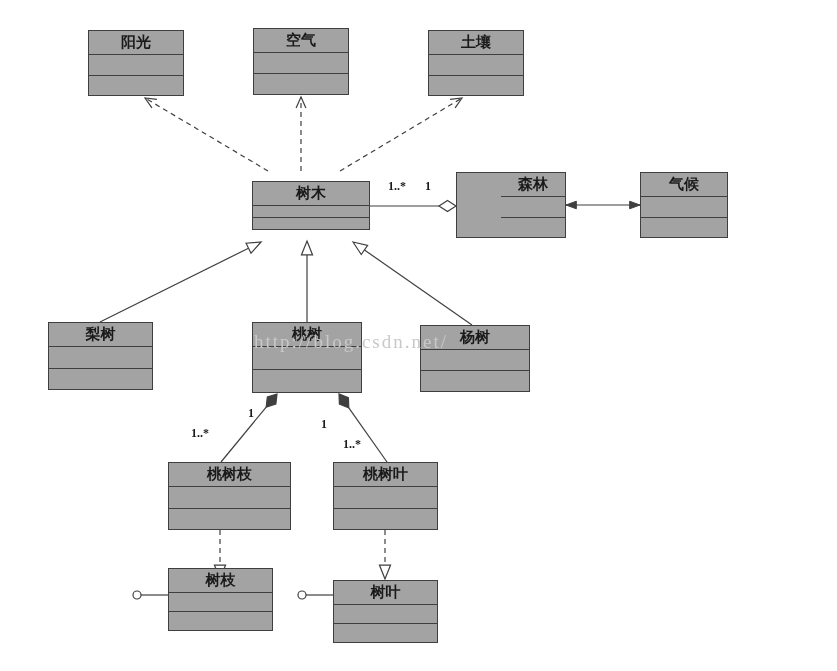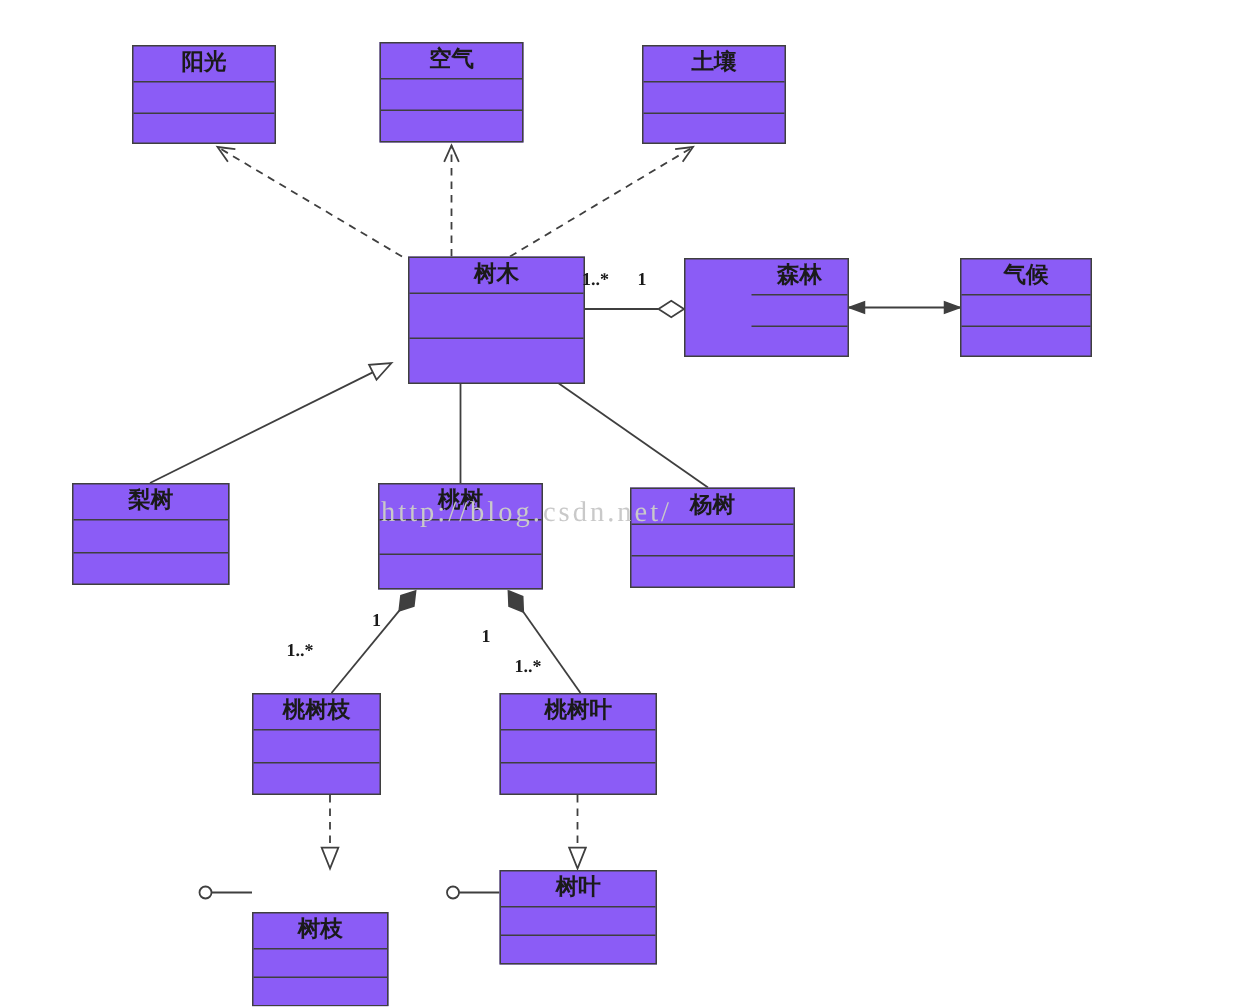--- a/index.html
+++ b/index.html
@@ -12,21 +12,21 @@
   }
   #connection-svg{
     position:absolute;left:0;top:0;z-index:1;
   }
   #classes{position:absolute;left:0;top:0;width:100%;height:100%;z-index:2;}
   #labels{position:absolute;left:0;top:0;width:100%;height:100%;z-index:3;}
   .uml-class{
     position:absolute;
     box-sizing:border-box;
     border:1px solid #3f3f3f;
-    background:#8b5cf6;
+    background:#a3a3a3;
     display:flex;
     flex-direction:column;
   }
   .uml-title{
     flex:0 0 23px;
     line-height:23px;
     text-align:center;
     font-size:15px;
     font-weight:bold;
     color:#1a1a1a;
@@ -128,21 +128,21 @@
       <div class="uml-class" style="left: 253px; top: 28px; width: 96px; height: 67px;">
         <div class="uml-title">空气</div>
         <div class="uml-sec"></div>
         <div class="uml-sec"></div>
       </div>
       <div class="uml-class" style="left: 428px; top: 30px; width: 96px; height: 66px;">
         <div class="uml-title">土壤</div>
         <div class="uml-sec"></div>
         <div class="uml-sec"></div>
       </div>
-      <div class="uml-class" style="left: 252px; top: 171px; width: 118px; height: 85px; margin-left: 20px;">
+      <div class="uml-class" style="left: 252px; top: 181px; width: 118px; height: 49px;">
         <div class="uml-title">树木</div>
         <div class="uml-sec"></div>
         <div class="uml-sec"></div>
       </div>
       <div class="uml-class" style="left: 456px; top: 172px; width: 110px; height: 66px; padding-left: 44px;">
         <div class="uml-title">森林</div>
         <div class="uml-sec"></div>
         <div class="uml-sec"></div>
       </div>
       <div class="uml-class" style="left: 640px; top: 172px; width: 88px; height: 66px;">
@@ -158,31 +158,31 @@
       <div class="uml-class" style="left: 48px; top: 322px; width: 105px; height: 68px;">
         <div class="uml-title">梨树</div>
         <div class="uml-sec"></div>
         <div class="uml-sec"></div>
       </div>
       <div class="uml-class" style="left: 420px; top: 325px; width: 110px; height: 67px;">
         <div class="uml-title">杨树</div>
         <div class="uml-sec"></div>
         <div class="uml-sec"></div>
       </div>
-      <div class="uml-class" style="left: 168px; top: 462px; width: 86px; height: 68px; justify-content: center;">
+      <div class="uml-class" style="left: 168px; top: 462px; width: 123px; height: 68px; justify-content: center;">
         <div class="uml-title">桃树枝</div>
         <div class="uml-sec"></div>
         <div class="uml-sec"></div>
       </div>
       <div class="uml-class" style="left: 333px; top: 462px; width: 105px; height: 68px;">
         <div class="uml-title">桃树叶</div>
         <div class="uml-sec"></div>
         <div class="uml-sec"></div>
       </div>
-      <div class="uml-class" style="left: 168px; top: 608px; width: 91px; height: 63px;">
+      <div class="uml-class" style="left: 168px; top: 568px; width: 105px; height: 63px;">
         <div class="uml-title">树枝</div>
         <div class="uml-sec"></div>
         <div class="uml-sec"></div>
       </div>
       <div class="uml-class" style="left: 333px; top: 580px; width: 105px; height: 63px; justify-content: flex-end;">
         <div class="uml-title">树叶</div>
         <div class="uml-sec"></div>
         <div class="uml-sec"></div>
       </div>
     </div>

